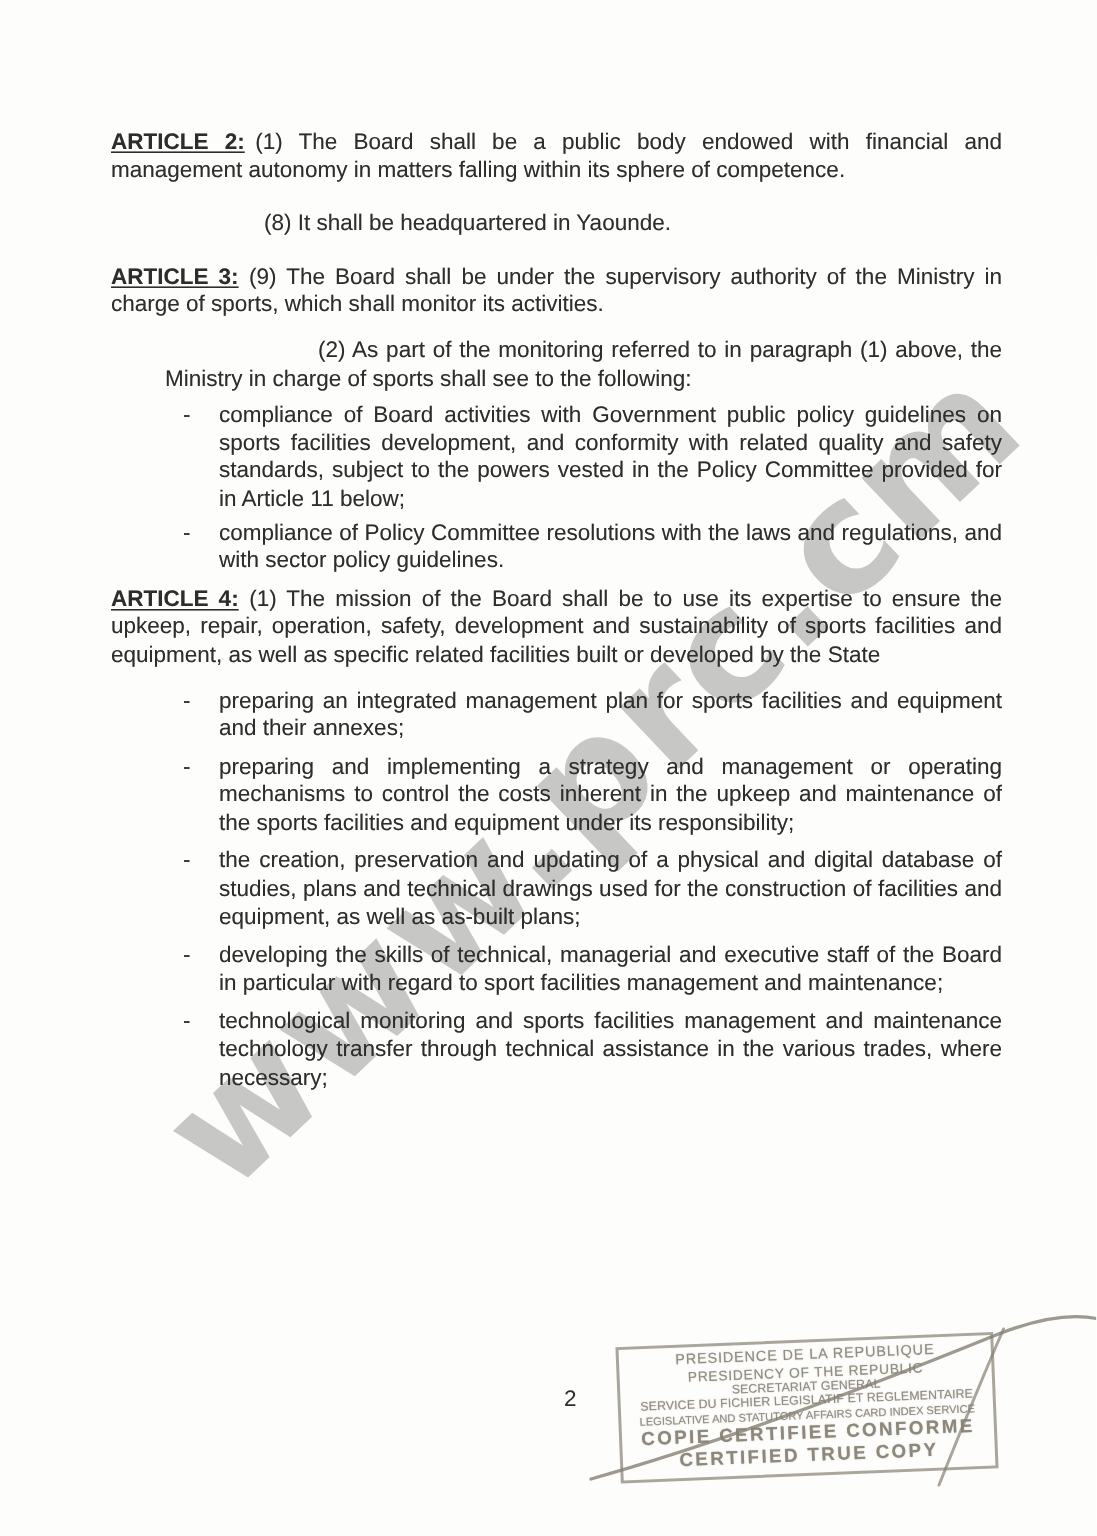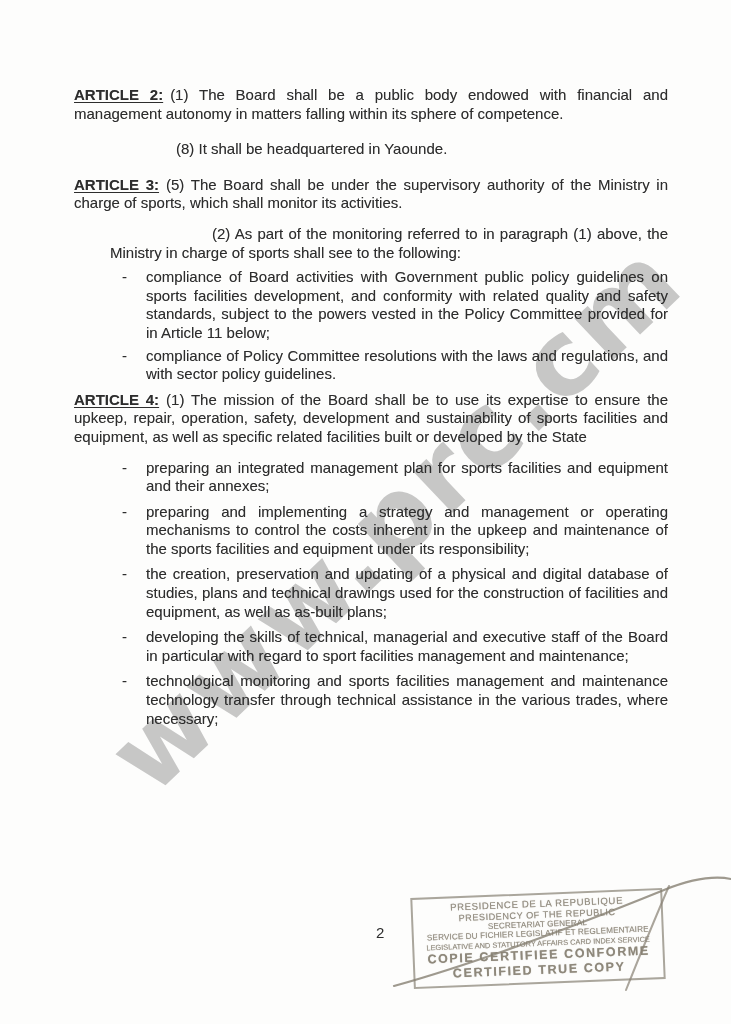--- a/index.html
+++ b/index.html
@@ -104,21 +104,21 @@
   <div class="watermark">www.prc.cm</div>
 
   <div class="content">
 
     <section>
       <p class="para mb-lg"><span class="heading">ARTICLE 2:</span><span>(1) The Board shall be a public body endowed with financial and management autonomy in matters falling within its sphere of competence.</span></p>
       <p class="para fl-indent mb-lg">(8) It shall be headquartered in Yaounde.</p>
     </section>
 
     <section>
-      <p class="para mb-md"><span class="heading">ARTICLE 3:</span><span>(5) The Board shall be under the supervisory authority of the Ministry in charge of sports, which shall monitor its activities.</span></p>
+      <p class="para mb-md"><span class="heading">ARTICLE 3:</span><span>(9) The Board shall be under the supervisory authority of the Ministry in charge of sports, which shall monitor its activities.</span></p>
       <p class="para fl-indent mb-sm">(2) As part of the monitoring referred to in paragraph (1) above, the Ministry in charge of sports shall see to the following:</p>
       <div class="bullet mb-b1"><span class="dash">-</span><span>compliance of Board activities with Government public policy guidelines on sports facilities development, and conformity with related quality and safety standards, subject to the powers vested in the Policy Committee provided for in Article 11 below;</span></div>
       <div class="bullet mb-huge"><span class="dash">-</span><span>compliance of Policy Committee resolutions with the laws and regulations, and with sector policy guidelines.</span></div>
     </section>
 
     <section>
       <p class="para mb-md"><span class="heading">ARTICLE 4:</span><span>(1) The mission of the Board shall be to use its expertise to ensure the upkeep, repair, operation, safety, development and sustainability of sports facilities and equipment, as well as specific related facilities built or developed by the State</span></p>
       <div class="bullet"><span class="dash">-</span><span>preparing an integrated management plan for sports facilities and equipment and their annexes;</span></div>
       <div class="bullet"><span class="dash">-</span><span>preparing and implementing a strategy and management or operating mechanisms to control the costs inherent in the upkeep and maintenance of the sports facilities and equipment under its responsibility;</span></div>
       <div class="bullet"><span class="dash">-</span><span>the creation, preservation and updating of a physical and digital database of studies, plans and technical drawings used for the construction of facilities and equipment, as well as as-built plans;</span></div>

